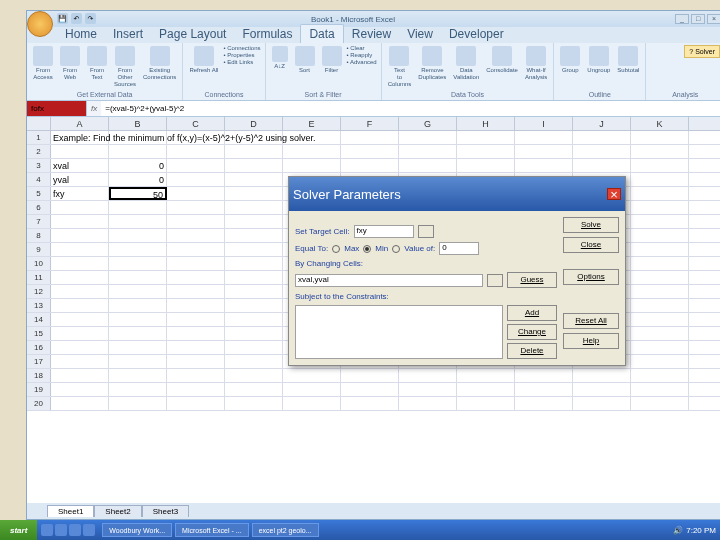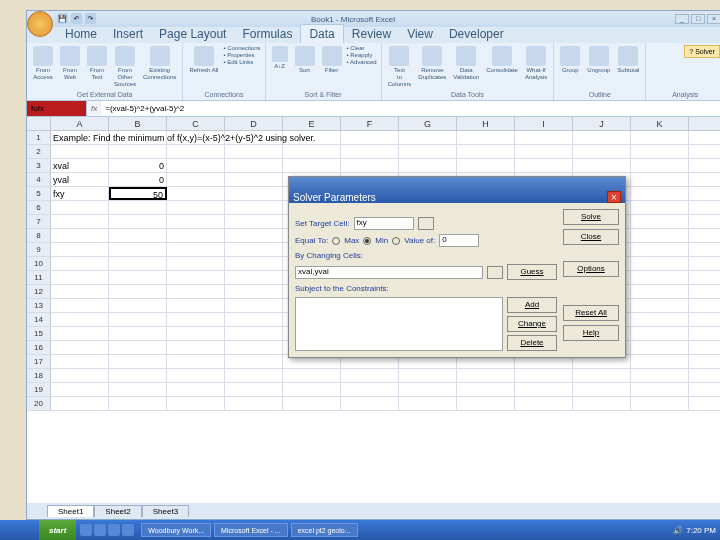--- a/index.html
+++ b/index.html
@@ -39,38 +39,38 @@
   .rowh { width: 24px; background: #e8edf5; border-right: 1px solid #c0c8d8; text-align: center; font-size: 8px; line-height: 14px; color: #333; }
   .cell { width: 58px; border-right: 1px solid #d8dce8; font-size: 9px; padding: 0 2px; line-height: 14px; white-space: nowrap; }
   .cell.r { text-align: right; }
   .cell.wide { position: absolute; left: 24px; width: 600px; border: none; }
   .cell.sel { border: 2px solid #000; line-height: 12px; }
   .sheet-tabs { height: 16px; background: #dce8f4; display: flex; align-items: center; font-size: 8px; padding-left: 20px; gap: 0; }
   .sheet-tab { padding: 1px 10px; background: #fff; border: 1px solid #a0b0c8; border-bottom: none; cursor: pointer; }
   .sheet-tab.inactive { background: #e0e8f4; }
 
   .dialog { position: absolute; top: 176px; left: 288px; width: 338px; background: #ece9d8; border: 1px solid #888; box-shadow: 2px 2px 6px rgba(0,0,0,0.4); font-size: 8px; z-index: 20; }
-  .dlg-title { height: 26px; background: linear-gradient(#5a8ad0,#2858a8); color: #fff; display: flex; align-items: flex-end; padding: 0 4px; font-size: 10px; }
+  .dlg-title { height: 34px; background: linear-gradient(#5a8ad0,#2858a8); color: #fff; display: flex; align-items: center; padding: 0 4px; font-size: 13px; }
   .dlg-title span:first-child { flex: 1; }
   .dlg-close { width: 14px; height: 12px; background: #e04030; color: #fff; text-align: center; line-height: 12px; border: 1px solid #a02010; cursor: pointer; }
   .dlg-body { padding: 6px; display: flex; gap: 6px; }
   .dlg-main { flex: 1; display: flex; flex-direction: column; gap: 4px; margin-top: 8px; }
   .dlg-side { width: 56px; display: flex; flex-direction: column; gap: 4px; }
   .drow { display: flex; align-items: center; gap: 4px; }
   .dlbl { color: #2040a0; font-size: 8px; }
   .dinput { background: #fff; border: 1px solid #a0a0a0; height: 13px; padding: 0 2px; font-size: 8px; }
   .dbtn { background: #ece9d8; border: 1px solid #888; height: 16px; font-size: 8px; cursor: pointer; text-align: center; line-height: 14px; text-decoration: underline; }
   .refbtn { width: 16px; height: 13px; background: #ece9d8; border: 1px solid #888; cursor: pointer; }
   .radio { width: 8px; height: 8px; border: 1px solid #666; border-radius: 50%; display: inline-block; position: relative; }
   .radio.on::after { content: ""; width: 4px; height: 4px; background: #333; border-radius: 50%; position: absolute; top: 1px; left: 1px; }
   .listbox { background: #fff; border: 1px solid #a0a0a0; height: 54px; }
   .cbtns { display: flex; flex-direction: column; gap: 3px; width: 50px; }
 
   .taskbar { position: absolute; bottom: 0; left: 0; width: 720px; height: 20px; background: linear-gradient(#3a78d8,#2858a8); display: flex; align-items: center; font-size: 8px; color: #fff; z-index: 30; }
-  .start-btn { background: linear-gradient(#5aa838,#3a8820); padding: 2px 10px; height: 100%; display: flex; align-items: center; font-weight: bold; font-style: italic; cursor: pointer; margin-left: 39px; }
+  .start-btn { background: linear-gradient(#5aa838,#3a8820); padding: 2px 10px; height: 100%; display: flex; align-items: center; font-weight: bold; font-style: italic; cursor: pointer; }
   .tray { margin-left: auto; padding: 0 4px; display: flex; align-items: center; gap: 3px; }
   .task-item { background: #4878c8; border: 1px solid #6898e8; padding: 1px 6px; margin-left: 3px; cursor: pointer; font-size: 7px; height: 14px; line-height: 12px; white-space: nowrap; overflow: hidden; }
   .ql { display: flex; gap: 2px; padding: 0 4px; }
   .ql span { width: 12px; height: 12px; background: #5888d8; border-radius: 2px; }
 </style>
 </head>
 <body>
 
 <div class="app-frame">
   <div class="office-btn"></div>

